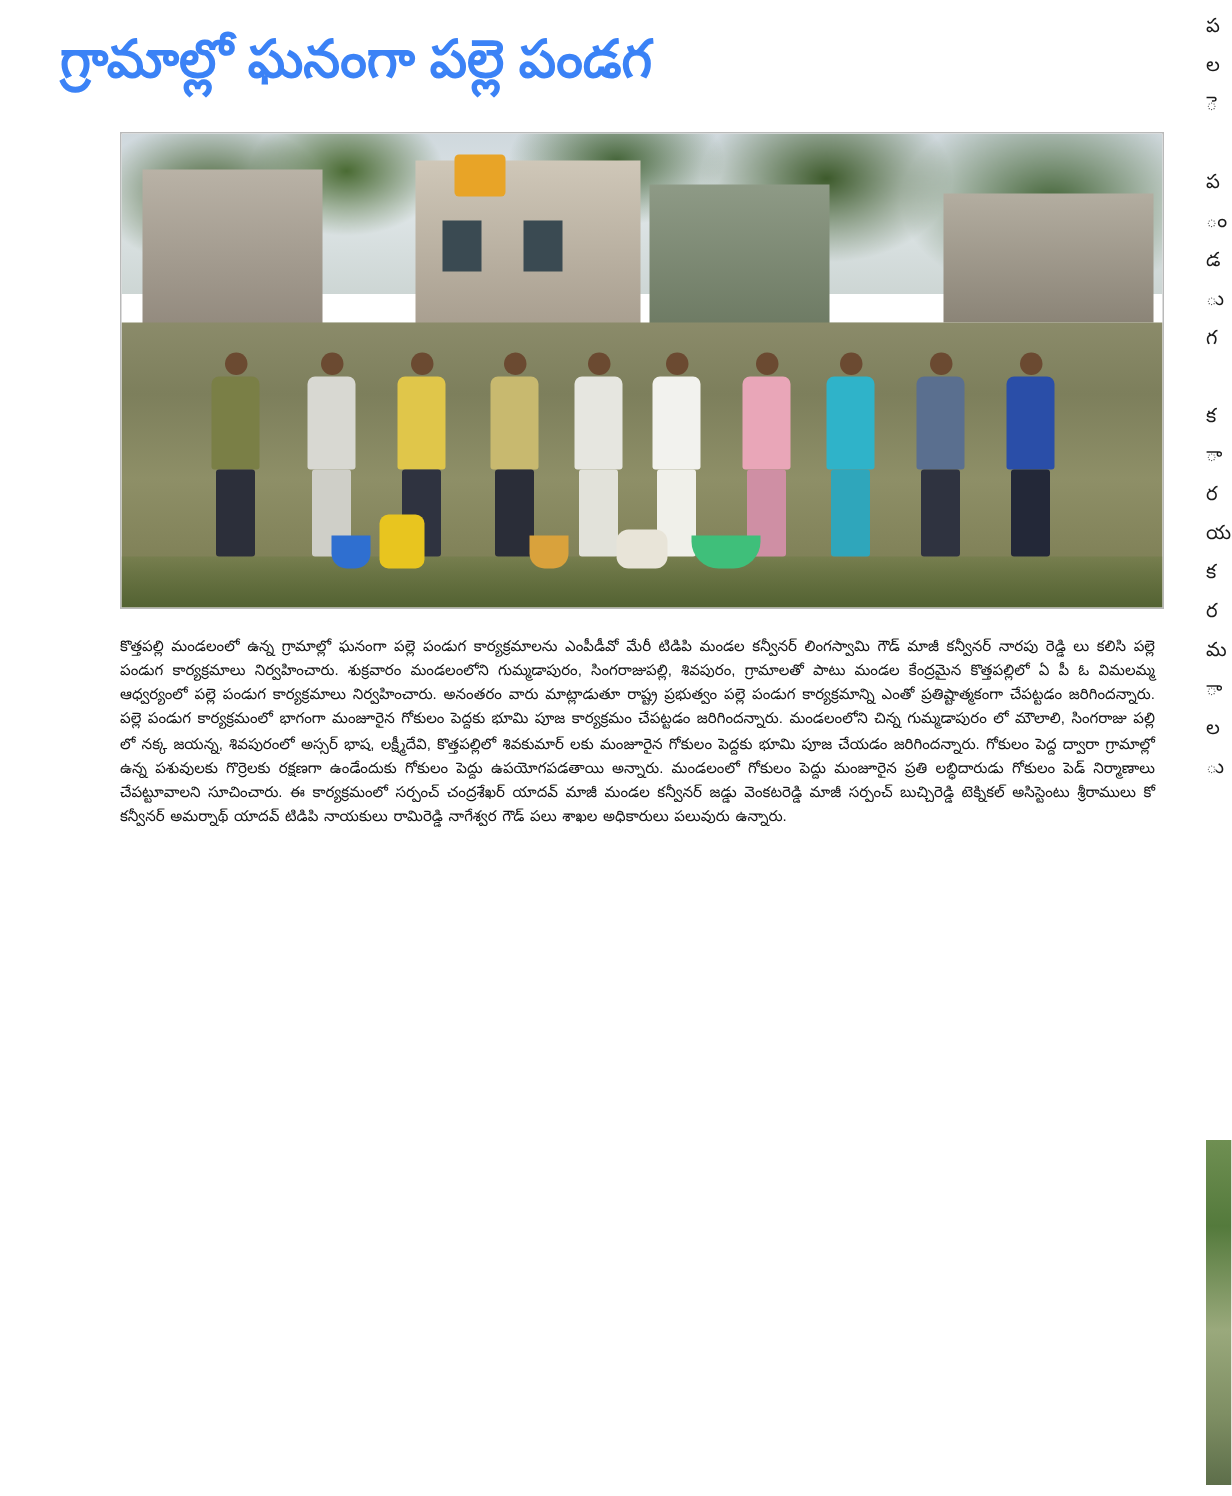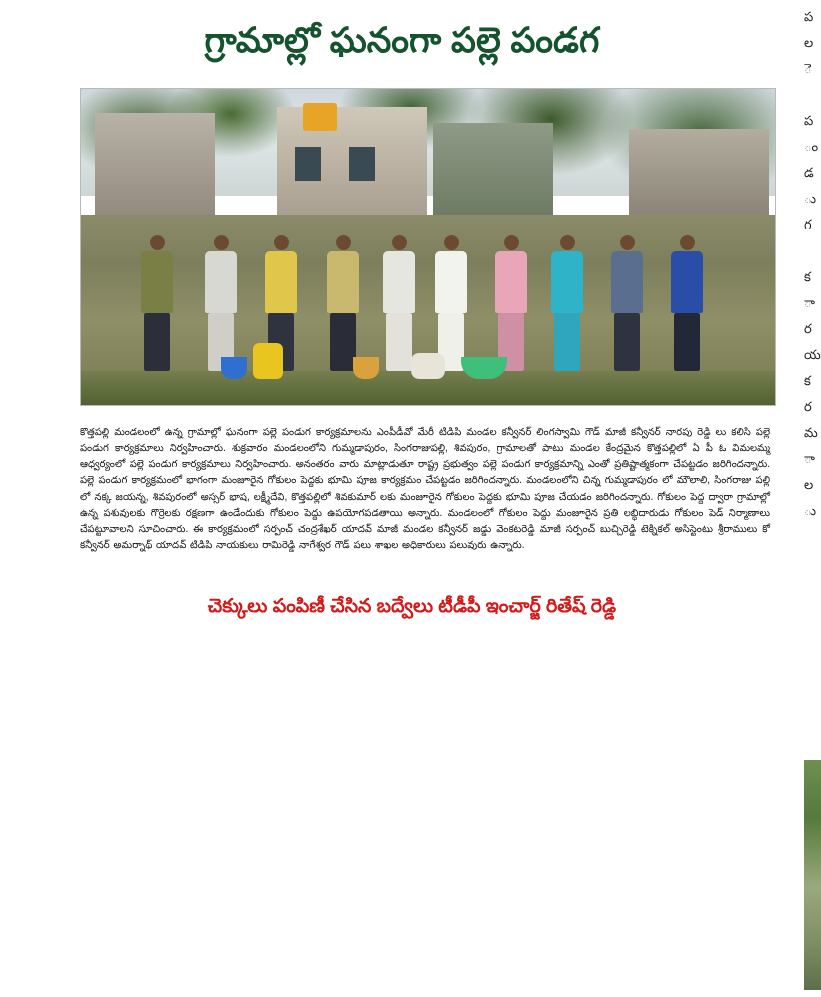--- a/index.html
+++ b/index.html
@@ -44,22 +44,21 @@
   .page {
     position: absolute;
     left: 0;
     top: 0;
     width: 804px;
     height: 997px;
     background: #ffffff;
   }
 
   .headline {
-    text-align: center;
-    color: #14532d;
+    color: #3b82f6;
     font-size: 35px;
     font-weight: bold;
     line-height: 1.25;
     margin: 18px 40px 0 40px;
     font-family: "Liberation Sans", sans-serif;
   }
 
   .photo-wrap {
     margin: 26px 26px 0 80px;
     width: 696px;
@@ -217,21 +216,20 @@
     <div class="ph-items ph-pot" style="left:172px;background:#e8c51f;width:30px;height:36px;border-radius:6px;"></div>
     <div class="ph-items ph-pot" style="left:272px;background:#d9a23c;"></div>
     <div class="ph-items ph-pot" style="left:330px;background:#e8e4d8;width:34px;height:26px;border-radius:8px;"></div>
     <div class="ph-items ph-pot" style="left:380px;background:#3fbf7a;width:46px;height:22px;border-radius:0 0 18px 18px;"></div>
   </div>
 
 
   <p class="article">కొత్తపల్లి మండలంలో ఉన్న గ్రామాల్లో ఘనంగా పల్లె పండుగ కార్యక్రమాలను ఎంపీడీవో మేరీ  టిడిపి మండల కన్వీనర్ లింగస్వామి గౌడ్ మాజీ కన్వీనర్ నారపు రెడ్డి లు కలిసి పల్లె పండుగ కార్యక్రమాలు నిర్వహించారు. శుక్రవారం మండలంలోని గుమ్మడాపురం, సింగరాజుపల్లి, శివపురం, గ్రామాలతో పాటు మండల కేంద్రమైన కొత్తపల్లిలో ఏ పీ ఓ విమలమ్మ ఆధ్వర్యంలో పల్లె పండుగ కార్యక్రమాలు నిర్వహించారు. అనంతరం వారు మాట్లాడుతూ రాష్ట్ర ప్రభుత్వం పల్లె పండుగ కార్యక్రమాన్ని ఎంతో ప్రతిష్టాత్మకంగా చేపట్టడం జరిగిందన్నారు. పల్లె పండుగ కార్యక్రమంలో భాగంగా మంజూరైన గోకులం పెద్దకు భూమి పూజ కార్యక్రమం చేపట్టడం జరిగిందన్నారు. మండలంలోని చిన్న గుమ్మడాపురం లో మౌలాలి, సింగరాజు పల్లి లో నక్క జయన్న, శివపురంలో అస్సర్ భాష, లక్ష్మీదేవి, కొత్తపల్లిలో శివకుమార్ లకు మంజూరైన గోకులం పెద్దకు భూమి పూజ చేయడం జరిగిందన్నారు. గోకులం పెద్ద ద్వారా గ్రామాల్లో ఉన్న పశువులకు గొర్రెలకు రక్షణగా ఉండేందుకు గోకులం పెద్దు ఉపయోగపడతాయి అన్నారు. మండలంలో గోకులం పెద్దు మంజూరైన ప్రతి లబ్ధిదారుడు గోకులం పెడ్ నిర్మాణాలు చేపట్టూవాలని సూచించారు. ఈ కార్యక్రమంలో సర్పంచ్ చంద్రశేఖర్ యాదవ్ మాజీ మండల కన్వీనర్ జడ్డు వెంకటరెడ్డి మాజీ సర్పంచ్ బుచ్చిరెడ్డి టెక్నికల్ అసిస్టెంటు శ్రీరాములు కో కన్వీనర్ అమర్నాథ్ యాదవ్ టిడిపి నాయకులు రామిరెడ్డి నాగేశ్వర గౌడ్ పలు శాఖల అధికారులు పలువురు ఉన్నారు.</p>
 
   <div class="subhead">
-    <div>చెక్కులు పంపిణీ చేసిన  బద్వేలు టీడీపీ ఇంచార్జ్ రితేష్ రెడ్డి</div>
   </div>
 
 </div>
 
 <div class="right-sliver">
   <div class="sliver-text">ప
 ల
 ె
  
 ప

